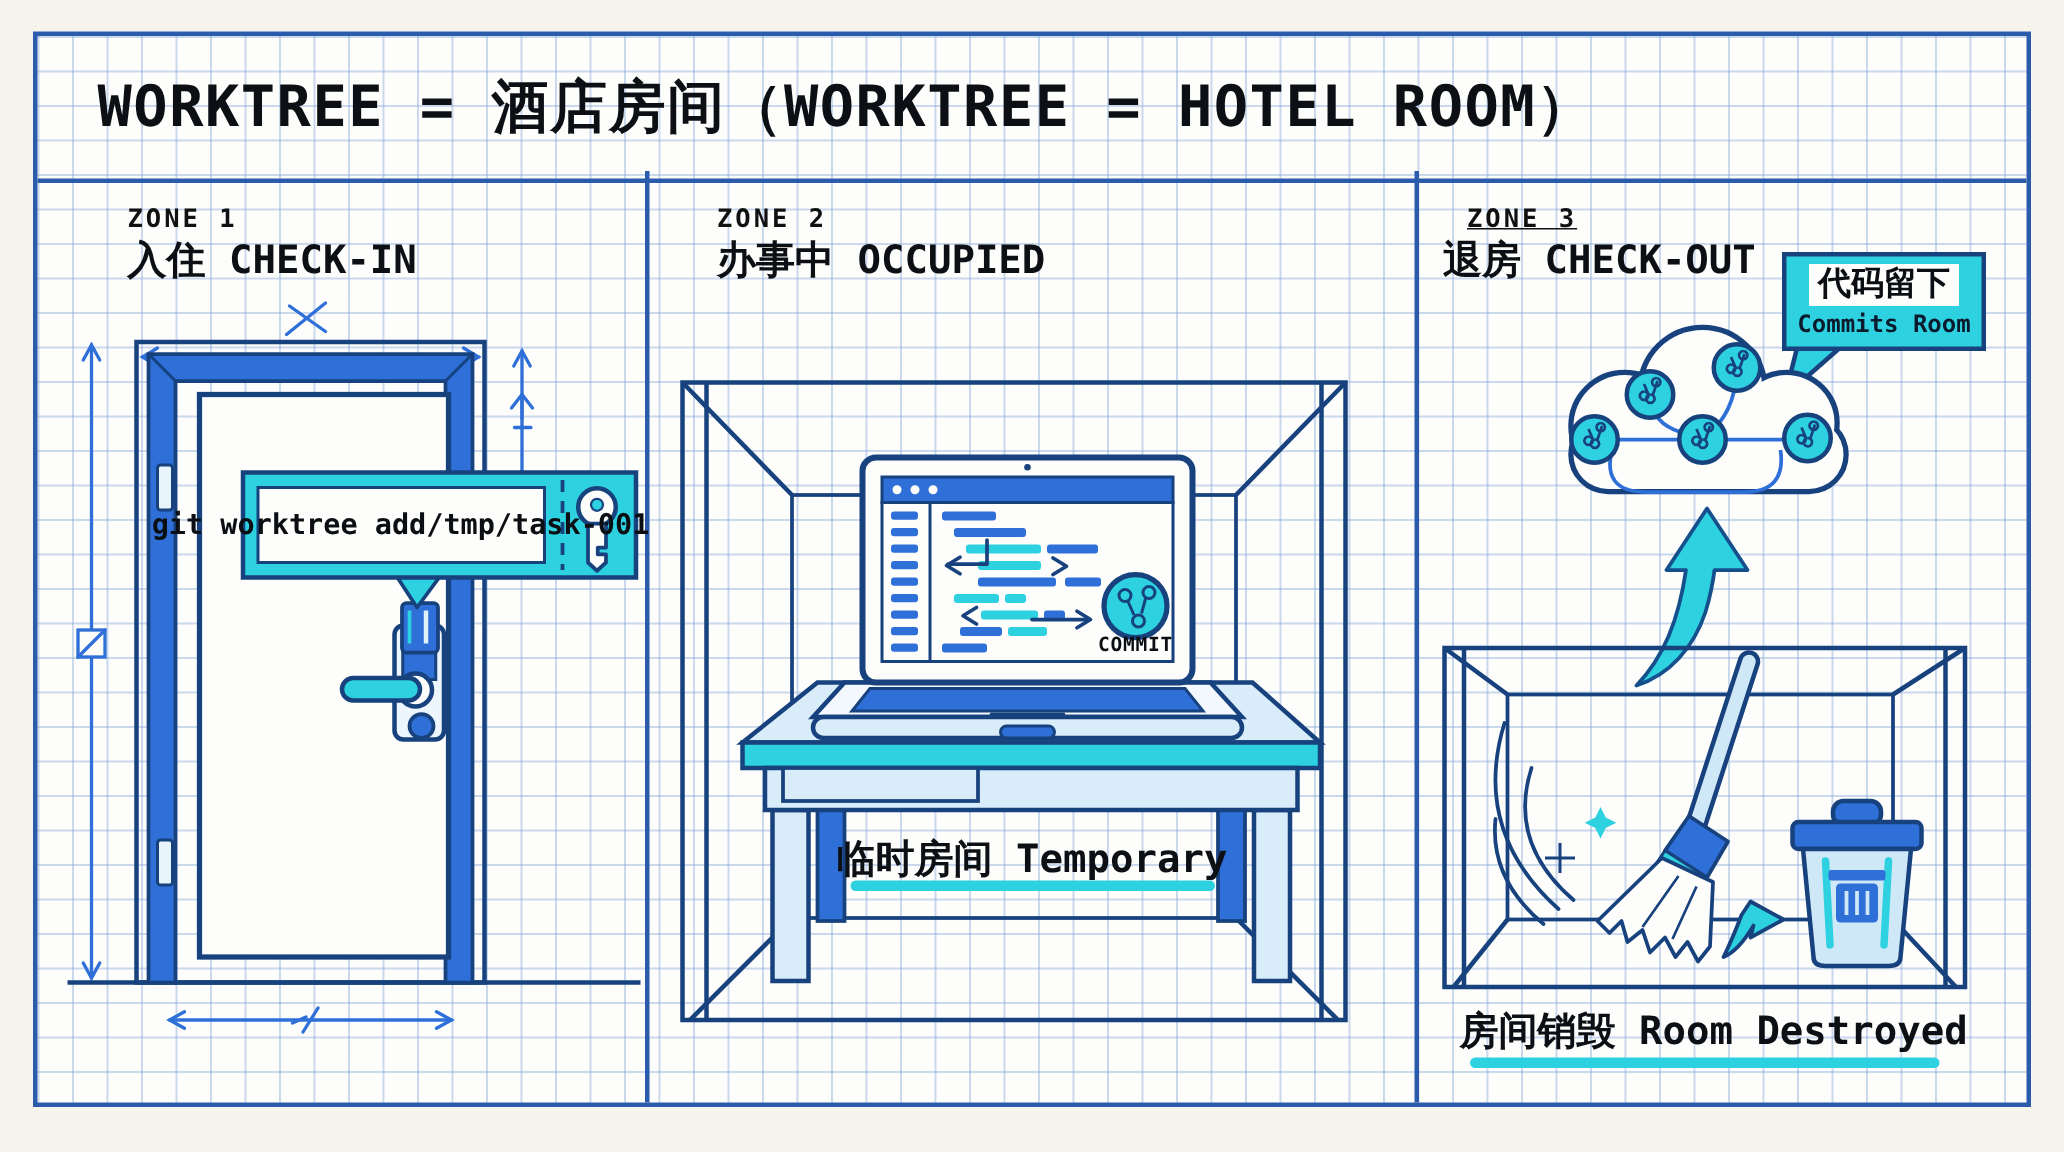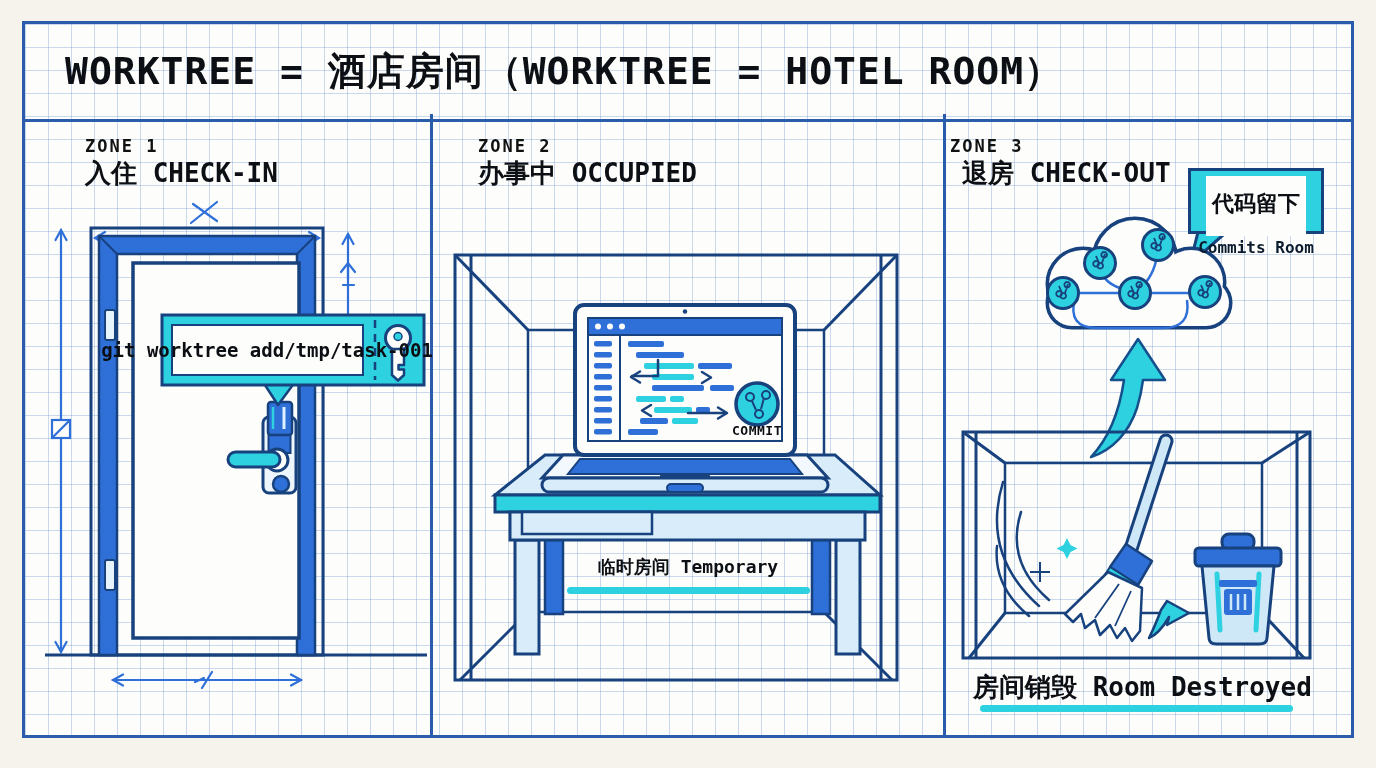--- a/index.html
+++ b/index.html
@@ -48,30 +48,30 @@
     font-size:19px;line-height:26px;font-weight:800;color:#0b0e12;white-space:nowrap;
   }
   .commit-label{
     position:absolute;left:301px;top:309px;width:52px;text-align:center;
     font-size:13px;font-weight:800;color:#0b0e12;letter-spacing:0.5px;
   }
   .caption{
     position:absolute;font-weight:800;color:#0c0f13;text-align:center;white-space:nowrap;
     font-family:"DejaVu Sans Mono","Liberation Mono",sans-serif;
   }
-  .caption2{left:100px;top:441px;width:316px;font-size:18px;}
+  .caption2{left:100px;top:441px;width:316px;font-size:26px;}
   .caption3{left:30px;top:556px;width:320px;font-size:26px;}
   .bubble{
     position:absolute;left:245px;top:54px;width:136px;height:66px;
     box-sizing:border-box;background:#2ed1e0;border:3px solid #17427e;
     display:flex;flex-direction:column;align-items:center;
   }
   .bubble-title{
-    margin-top:5px;background:#fdfdfc;padding:16px 6px;font-size:22px;line-height:28px;
-    font-weight:800;color:#0b0e12;white-space:nowrap;font-family:Liberation Mono, monospace;
+    margin-top:5px;background:#fdfdfc;padding:0 6px;font-size:22px;line-height:28px;
+    font-weight:800;color:#0b0e12;white-space:nowrap;
   }
   .bubble-sub{
     margin-top:2px;font-size:16px;font-weight:800;color:#0b1b2e;white-space:nowrap;
   }
 </style>
 </head>
 <body>
 
 <div class="frame">
 
@@ -326,21 +326,21 @@
         <line x1="274" y1="460" x2="277" y2="516" stroke="#2ed1e0" stroke-width="5" stroke-linecap="round"></line>
         <line x1="316" y1="460" x2="313" y2="516" stroke="#2ed1e0" stroke-width="5" stroke-linecap="round"></line>
         <g>
           <rect x="276" y="466" width="38" height="7" rx="2" fill="#2f6fd8"></rect>
           <rect x="281" y="475" width="28" height="26" rx="3" fill="#2f6fd8"></rect>
           <path d="M288 480 v16 M295 480 v16 M302 480 v16" stroke="#cfe8f8" stroke-width="2.5" fill="none"></path>
         </g>
       </g>
       <rect x="37" y="591" width="313" height="7" rx="3.5" fill="#2ed1e0"></rect>
     </svg>
-    <div class="zone-label" style="left:7px;top:22px;">ZONE 3</div>
+    <div class="zone-label" style="left:35px;top:22px;text-decoration:underline;">ZONE 3</div>
     <div class="zone-heading" style="left:19px;top:42px;">退房 CHECK-OUT</div>
     <div class="bubble">
       <div class="bubble-title">代码留下</div>
       <div class="bubble-sub">Commits Room</div>
     </div>
     <div class="caption caption3">房间销毁 Room Destroyed</div>
   </div>
 
 </div>
 

